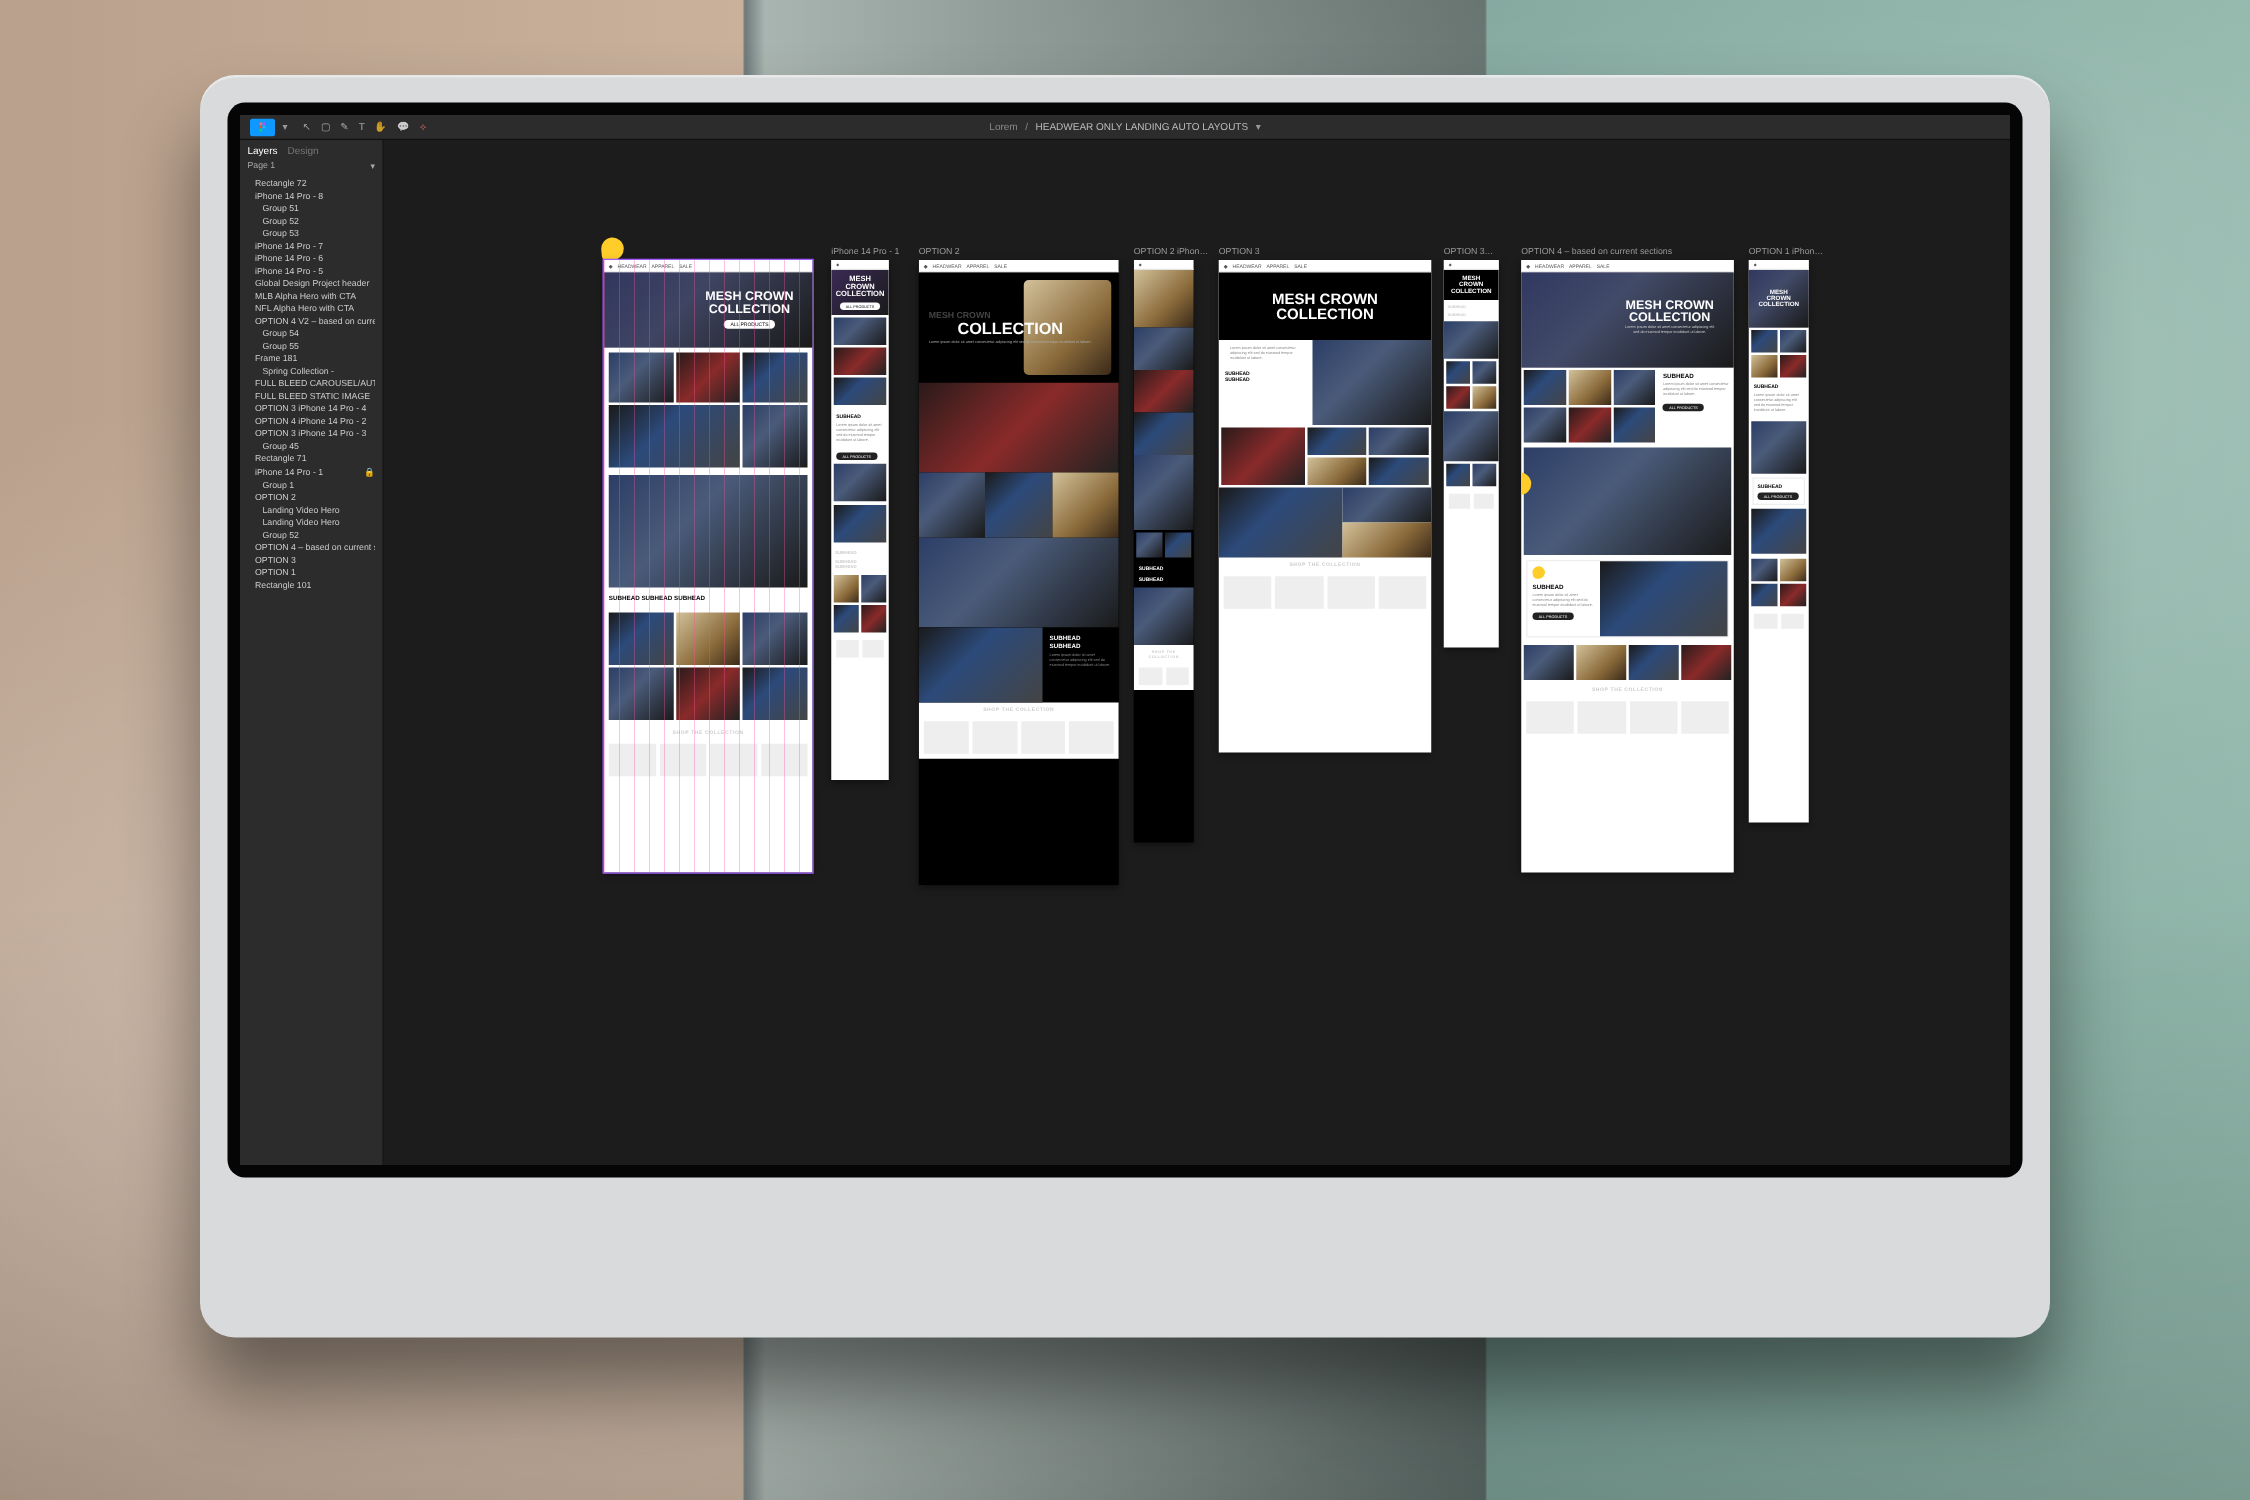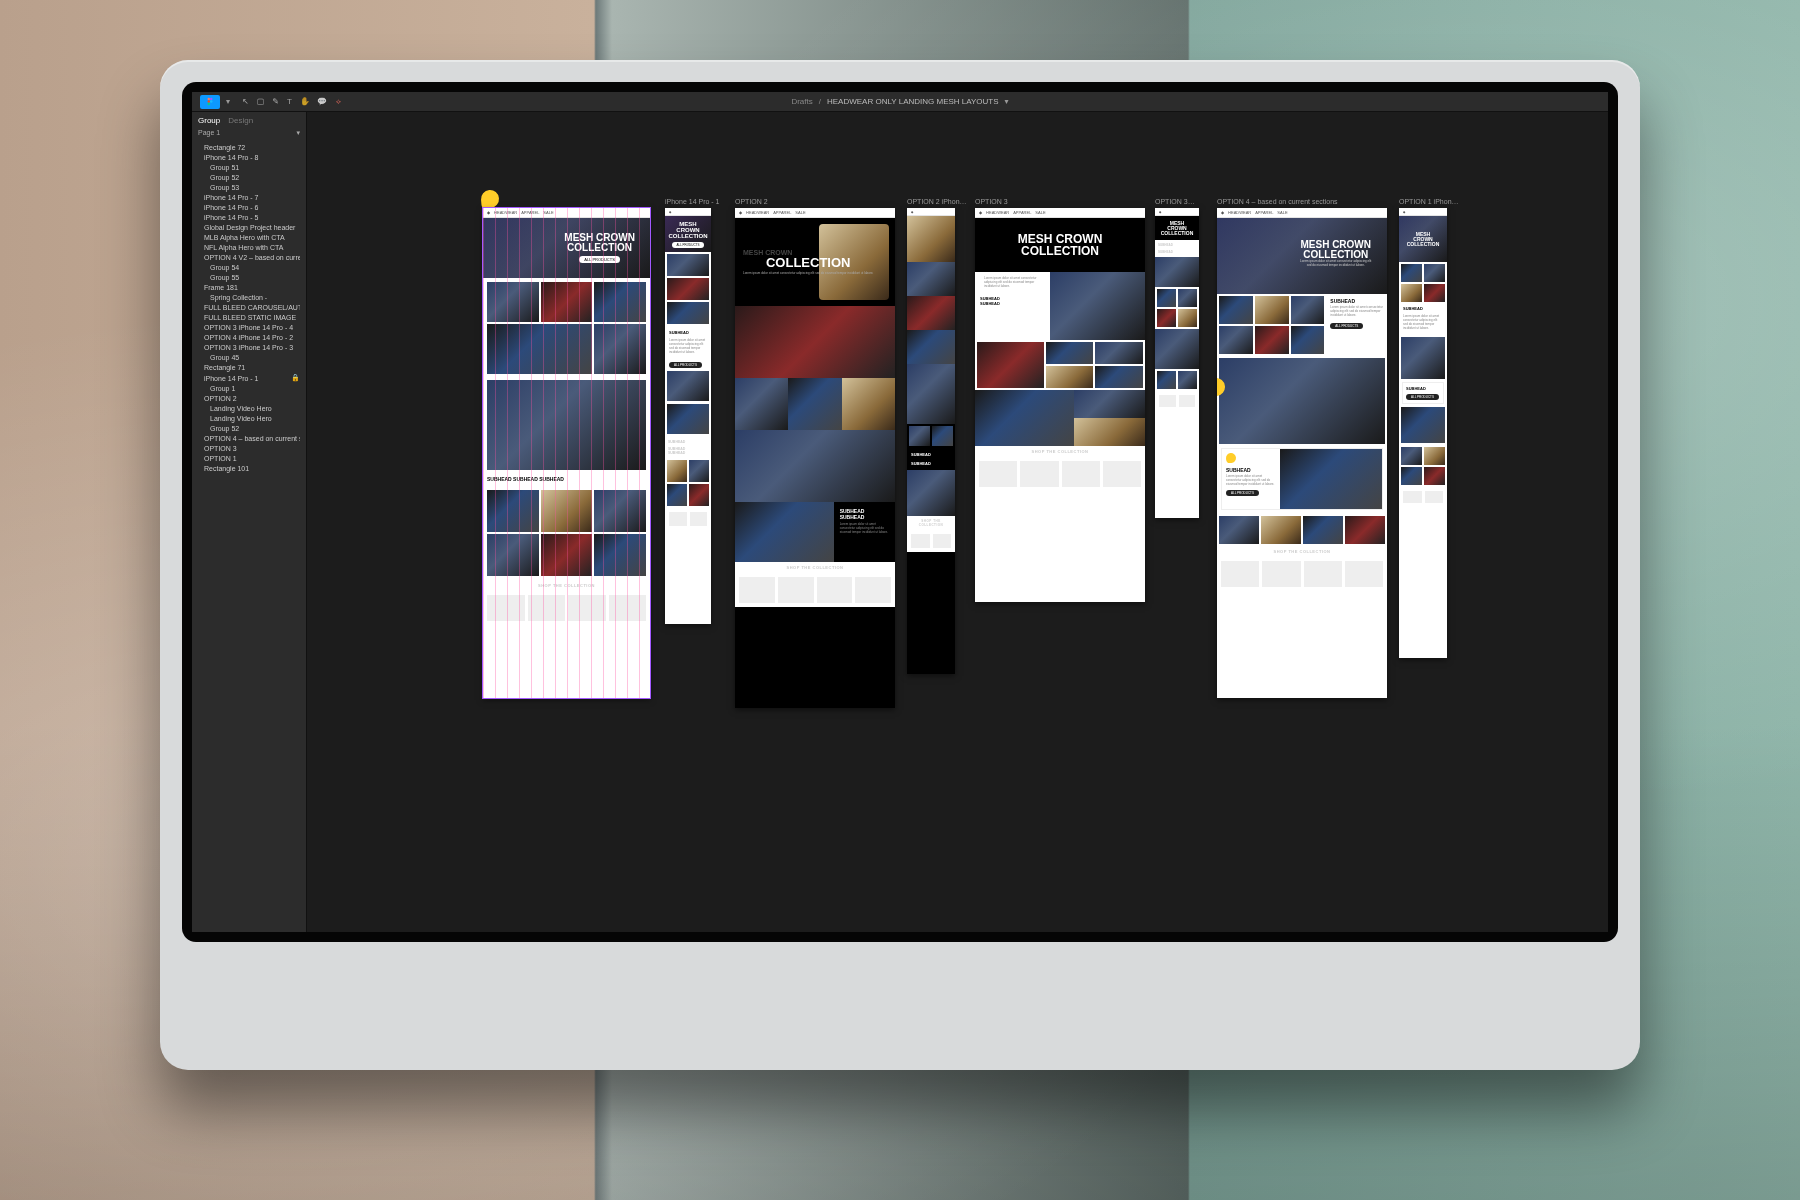--- a/index.html
+++ b/index.html
@@ -127,32 +127,32 @@
         <div class="tb-tools">
           <span>↖</span>
           <span>▢</span>
           <span>✎</span>
           <span>T</span>
           <span>✋</span>
           <span>💬</span>
           <span style="color:#ff7262">⟡</span>
         </div>
         <div class="titlecenter">
-          <span class="crumb">Drafts</span>
+          <span class="crumb">Lorem</span>
           <span class="crumb">/</span>
-          <span>HEADWEAR ONLY LANDING MESH LAYOUTS</span>
+          <span>HEADWEAR ONLY LANDING AUTO LAYOUTS</span>
           <span class="tb-chev">▾</span>
         </div>
       </div>
 
       <div class="main">
 
         <div class="sidebar">
           <div class="sb-tabs">
-            <span class="active">Group</span>
+            <span class="active">Layers</span>
             <span class="dim">Design</span>
           </div>
           <div class="sb-page">
             <span>Page 1</span>
               <span>▾</span>
           </div>
           <div class="layers" id="layers">
               <div class="row ind1">Rectangle 72</div>
               <div class="row ind1">iPhone 14 Pro - 8</div>
               <div class="row ind2">Group 51</div>

